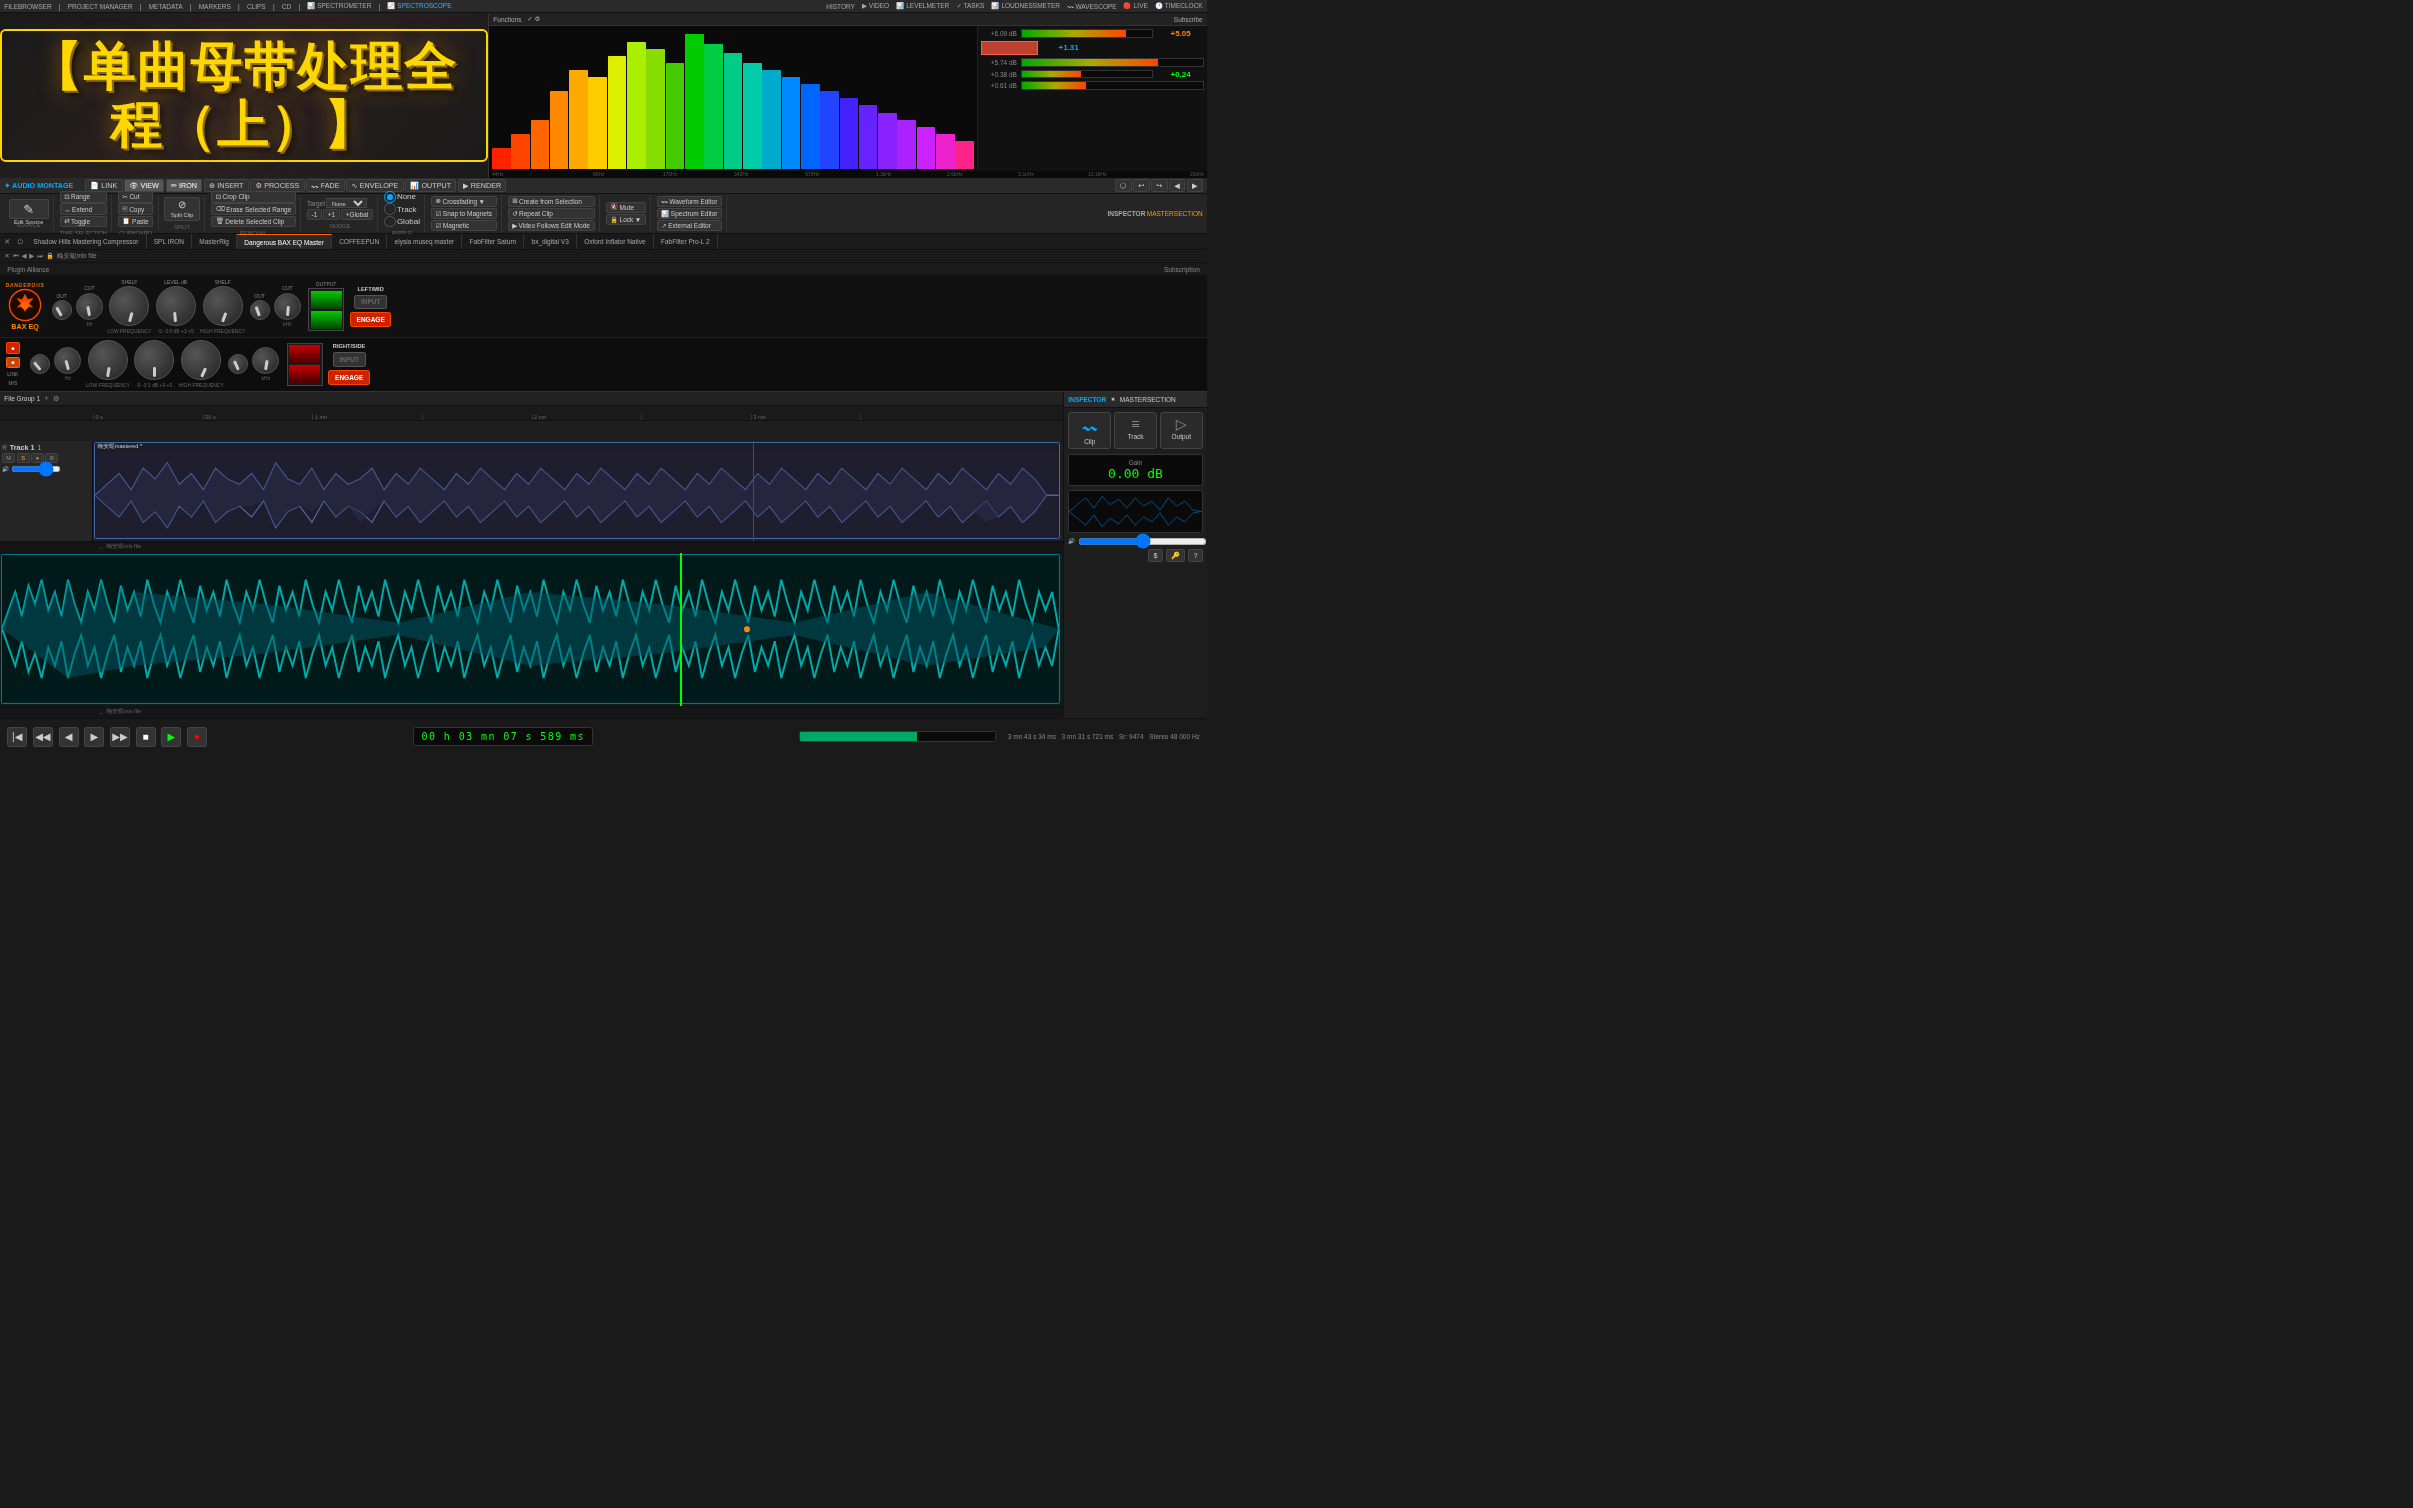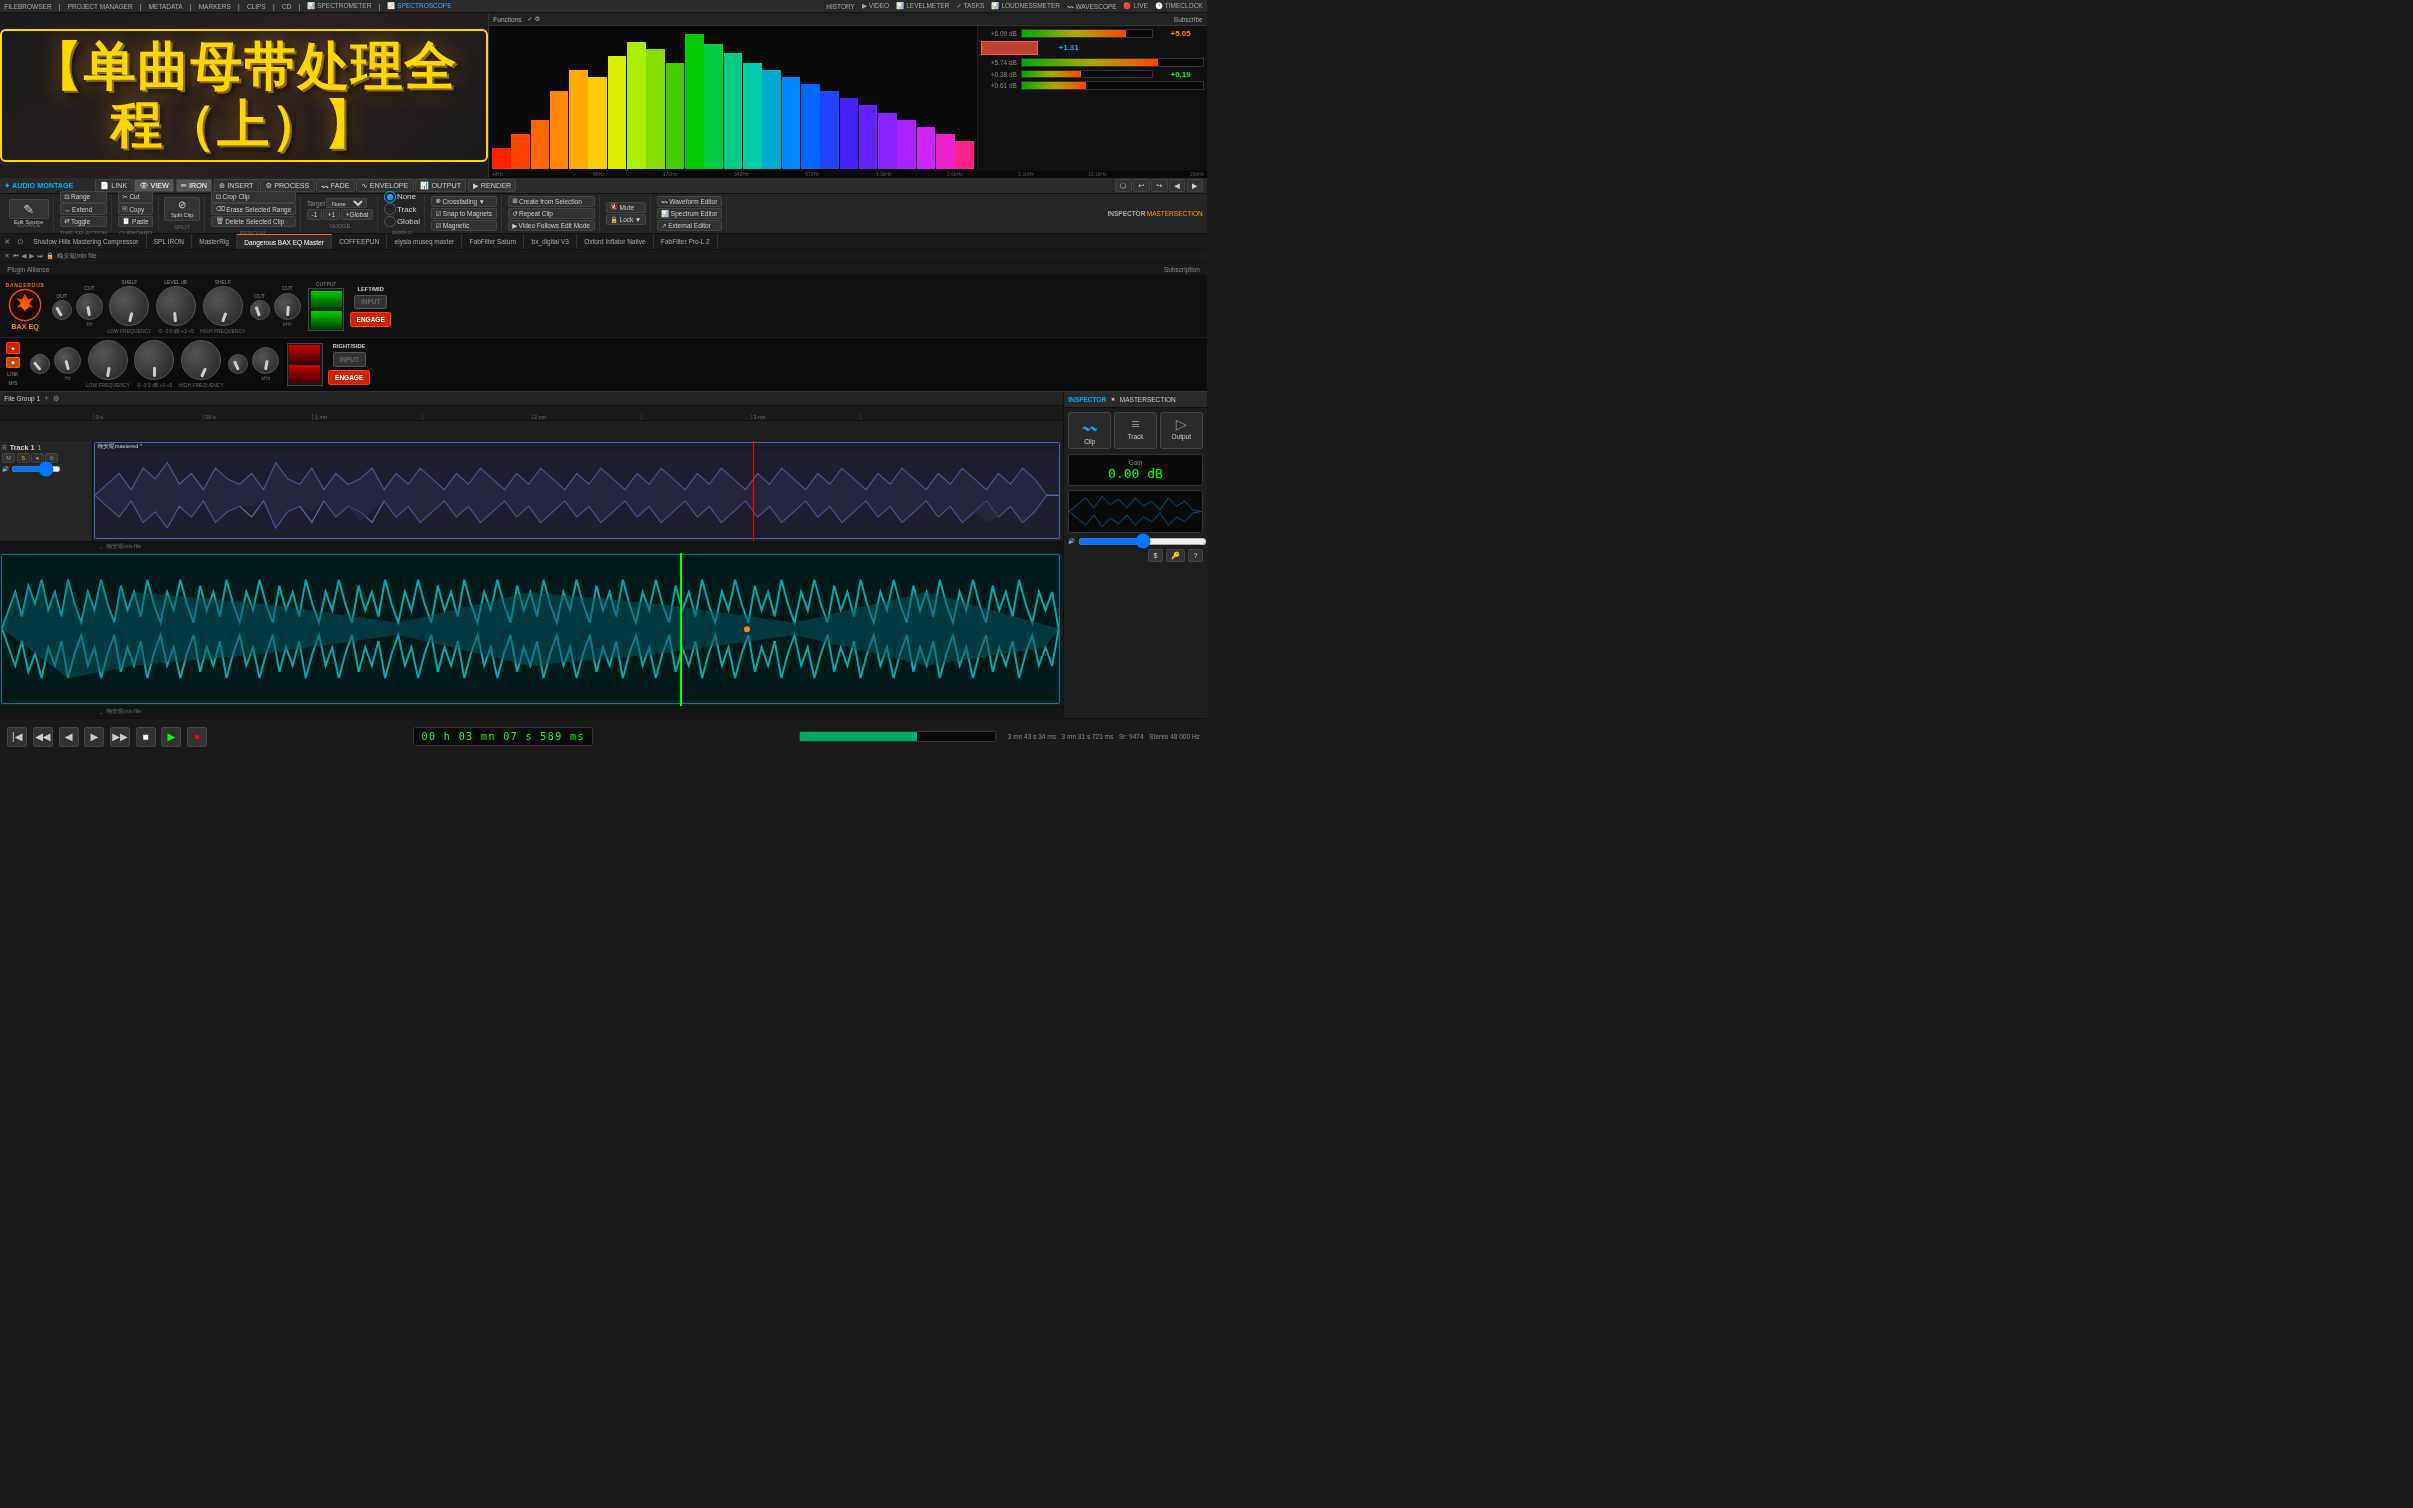--- a/index.html
+++ b/index.html
@@ -651,21 +651,21 @@
         <span class="meter-label">+5.74 dB</span>
         <div class="meter-bar-container">
           <div class="meter-fill" style="width:75%"></div>
         </div>
       </div>
       <div class="meter-row">
         <span class="meter-label">+0.38 dB</span>
         <div class="meter-bar-container">
           <div class="meter-fill" style="width:45%"></div>
         </div>
-        <span class="meter-value">+0.19</span>
+        <span class="meter-value">+0.24</span>
       </div>
       <div class="meter-row">
         <span class="meter-label">+0.61 dB</span>
         <div class="meter-bar-container">
           <div class="meter-fill" style="width:35%"></div>
         </div>
       </div>
     </div>
   </div>
 
@@ -679,21 +679,21 @@
     <span style="flex:1;text-align:center">2.6kHz</span>
     <span style="flex:1;text-align:center">5.1kHz</span>
     <span style="flex:1;text-align:center">10.1kHz</span>
     <span style="flex:1;text-align:right">20kHz</span>
   </div>
 </div>
 
 <div class="audio-montage">
 
   <div class="toolbar">
-    <span style="color:#0af;font-weight:bold;margin-right:20px;">✦ AUDIO MONTAGE</span>
+    <span style="color:#0af;font-weight:bold;margin-right:10px;">✦ AUDIO MONTAGE</span>
     <div style="flex:1;display:flex;align-items:center;gap:1.4px;">
       <div class="toolbar-btn">
         <span>📄</span>
         <span>LINK</span>
       </div>
       <div class="toolbar-btn active">
         <span>👁</span>
         <span>VIEW</span>
       </div>
       <div class="toolbar-btn active">

